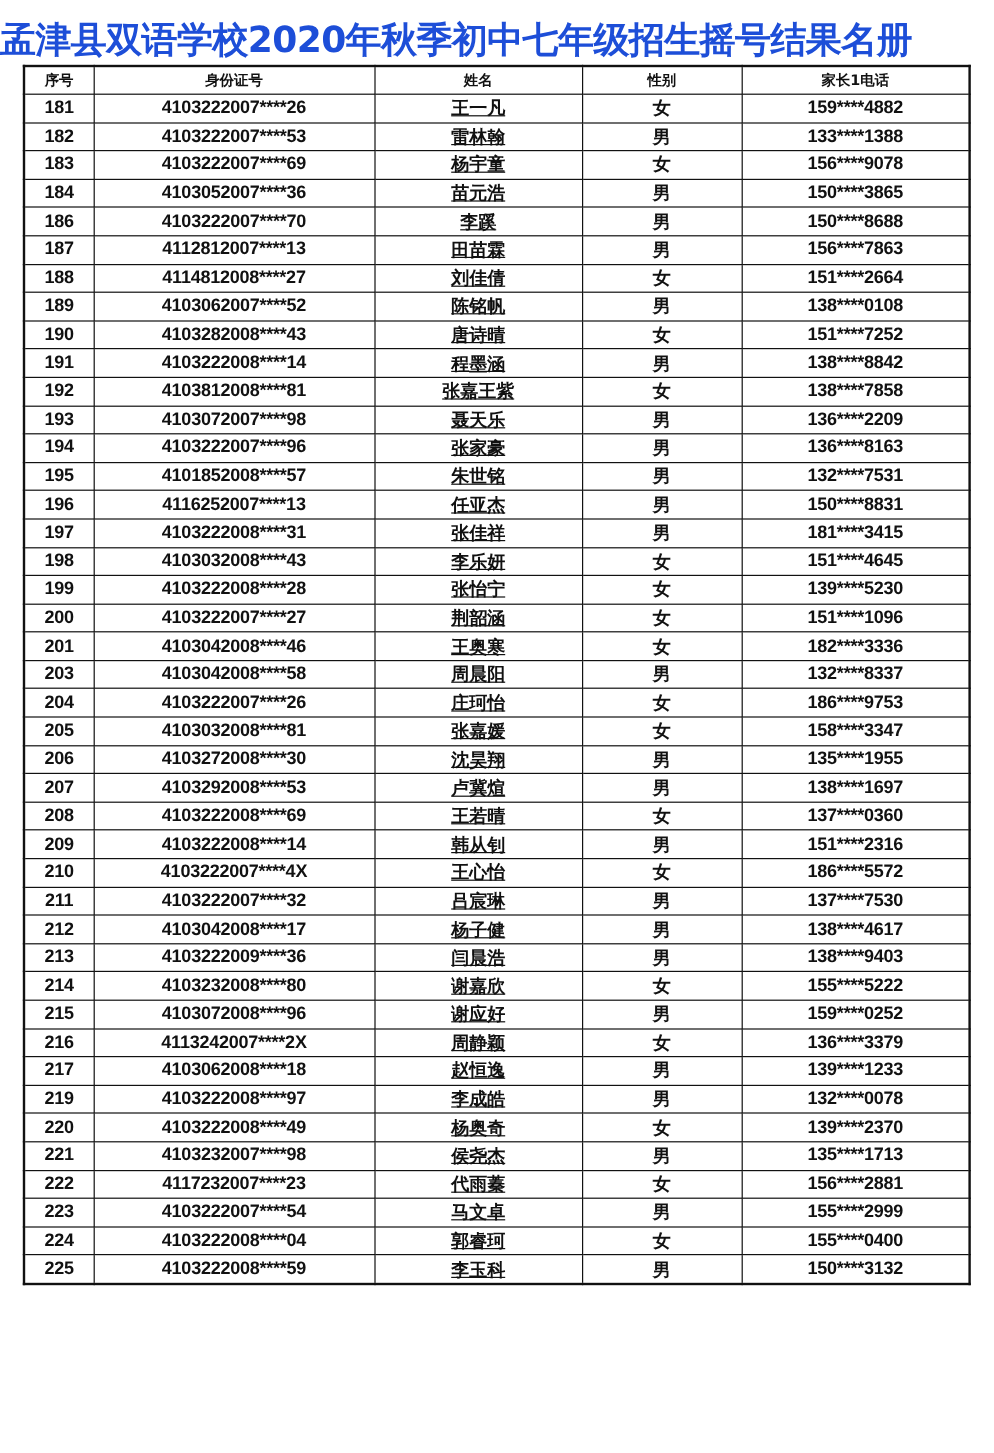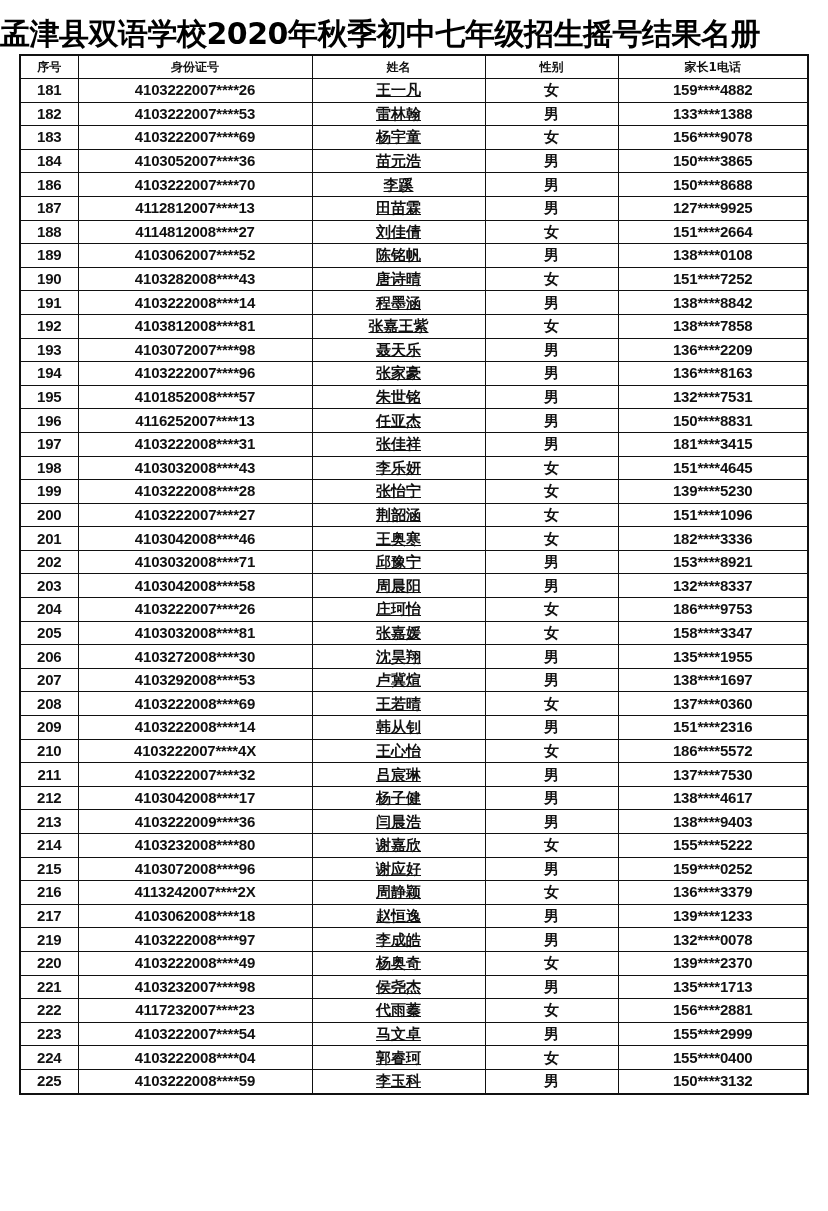--- a/index.html
+++ b/index.html
@@ -18,21 +18,21 @@
     .title {
       position: absolute;
       left: 0;
       top: 14px;
       width: 728px;
       text-align: center;
       font-size: 30px;
       font-weight: bold;
       letter-spacing: -0.5px;
       line-height: 40px;
-      color: #000000;
+      color: #1d4ed8;
       white-space: nowrap;
     }
     table.roster {
       position: absolute;
       left: 19px;
       top: 54px;
       width: 788px;
       border-collapse: collapse;
       table-layout: fixed;
       border: 2px solid #111;
@@ -127,21 +127,21 @@
         <td class="idno">4103222007****70</td>
         <td class="name">李蹊</td>
         <td class="gender">男</td>
         <td class="phone">150****8688</td>
       </tr>
       <tr>
         <td class="num">187</td>
         <td class="idno">4112812007****13</td>
         <td class="name">田苗霖</td>
         <td class="gender">男</td>
-        <td class="phone">127****9925</td>
+        <td class="phone">156****7863</td>
       </tr>
       <tr>
         <td class="num">188</td>
         <td class="idno">4114812008****27</td>
         <td class="name">刘佳倩</td>
         <td class="gender">女</td>
         <td class="phone">151****2664</td>
       </tr>
       <tr>
         <td class="num">189</td>
@@ -226,27 +226,20 @@
         <td class="name">荆韶涵</td>
         <td class="gender">女</td>
         <td class="phone">151****1096</td>
       </tr>
       <tr>
         <td class="num">201</td>
         <td class="idno">4103042008****46</td>
         <td class="name">王奥寒</td>
         <td class="gender">女</td>
         <td class="phone">182****3336</td>
-      </tr>
-      <tr>
-        <td class="num">202</td>
-        <td class="idno">4103032008****71</td>
-        <td class="name">邱豫宁</td>
-        <td class="gender">男</td>
-        <td class="phone">153****8921</td>
       </tr>
       <tr>
         <td class="num">203</td>
         <td class="idno">4103042008****58</td>
         <td class="name">周晨阳</td>
         <td class="gender">男</td>
         <td class="phone">132****8337</td>
       </tr>
       <tr>
         <td class="num">204</td>

